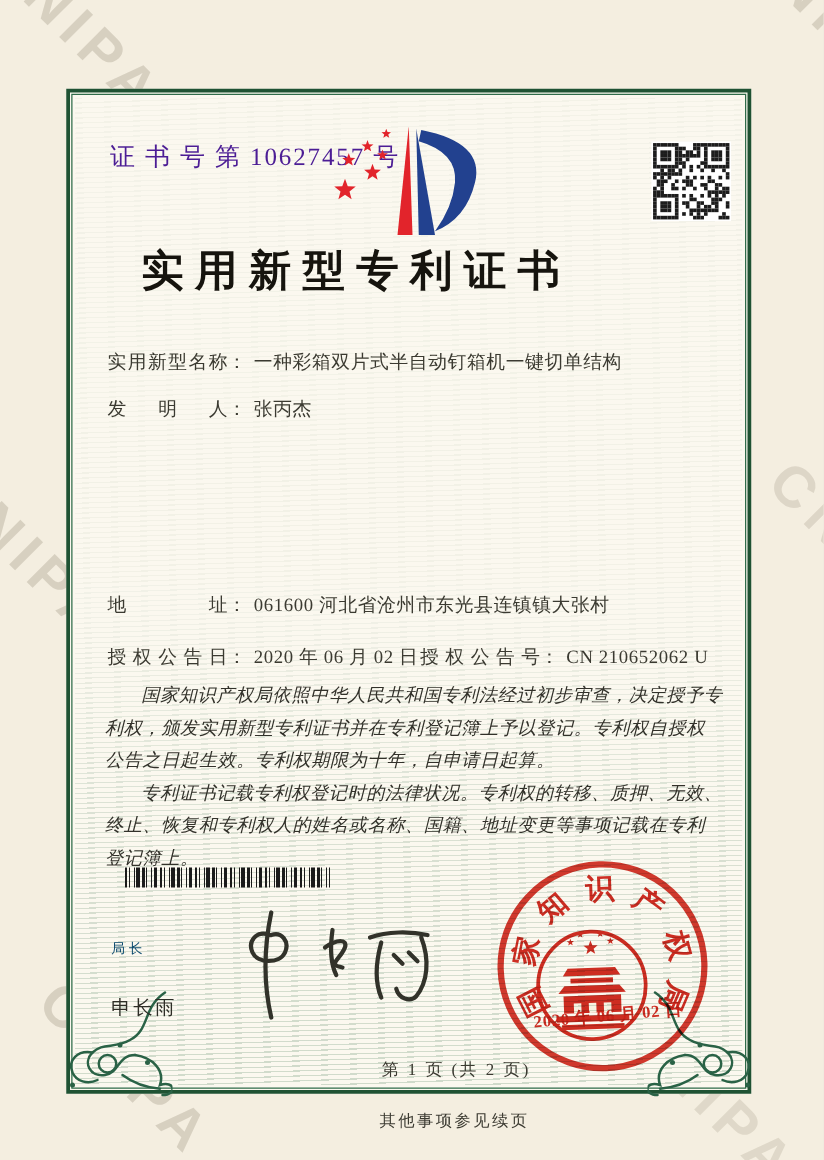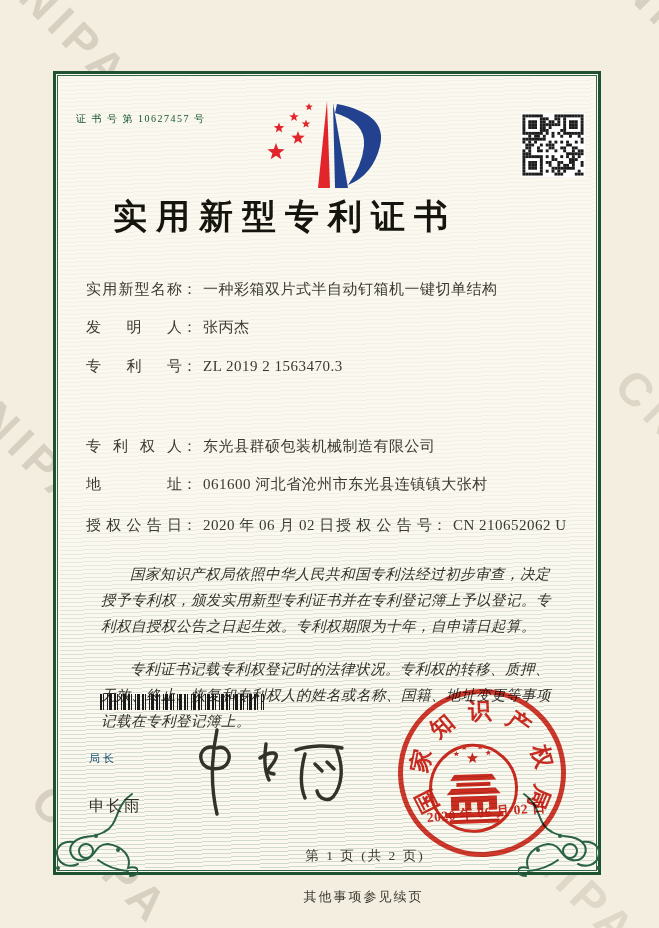--- a/index.html
+++ b/index.html
@@ -35,42 +35,42 @@
   .guilloche{
     position:absolute;inset:4px;
     background:repeating-linear-gradient(178deg,rgba(96,140,108,0.28) 0 1px,rgba(96,140,108,0) 1px 4px);
     -webkit-mask-image:linear-gradient(180deg,rgba(0,0,0,0.18) 0%,rgba(0,0,0,0.22) 52%,rgba(0,0,0,0.75) 72%,#000 100%);
     mask-image:linear-gradient(180deg,rgba(0,0,0,0.18) 0%,rgba(0,0,0,0.22) 52%,rgba(0,0,0,0.75) 72%,#000 100%);
   }
   .flourish{position:absolute;width:90px;height:90px;}
   .flourish.left{left:48px;top:790px;}
   .flourish.right{left:518px;top:790px;transform:scaleX(-1);}
   
-  .cert-no{position:absolute;left:76px;top:112px;font-size:10px;letter-spacing:1.5px;color:#14532d;}
+  .cert-no{position:absolute;left:88px;top:112px;font-size:20px;letter-spacing:1.5px;color:#4c1d95;}
   .logo{position:absolute;left:262px;top:96px;width:132px;height:100px;}
   .qr{position:absolute;left:521px;top:113px;width:64px;height:64px;}
   .title{
     position:absolute;left:53px;top:194px;width:464px;text-align:center;
     font-size:34px;font-weight:700;letter-spacing:9px;color:#16140e;
   }
   
   .frow{position:absolute;left:86px;width:500px;font-size:15px;color:#3b3a31;}
   .flabel{
     display:inline-block;width:96px;text-align:justify;text-align-last:justify;
     -moz-text-align-last:justify;text-justify:inter-character;vertical-align:top;
   }
   .fcolon{display:inline-block;margin-right:6px;}
   .fvalue{letter-spacing:0.5px;}
   .fpair2{position:absolute;left:250px;top:0;}
   
   .body-text{
     position:absolute;left:84px;top:544px;width:494px;
     font-size:14.5px;line-height:26px;color:#32312a;font-style:italic;
   }
-  .body-text p{margin:17px;text-indent:2em;letter-spacing:0.5px;}
+  .body-text p{margin:0;text-indent:2em;letter-spacing:0.5px;}
   
   .barcode{
     position:absolute;left:100px;top:694px;width:164px;height:16px;
     background:repeating-linear-gradient(90deg,
       #1b1b1b 0 2px,transparent 2px 3px,
       #1b1b1b 3px 4px,transparent 4px 7px,
       #1b1b1b 7px 8px,transparent 8px 9px,
       #1b1b1b 9px 12px,transparent 12px 14px);
   }
   .director-title{position:absolute;left:89px;top:751px;font-size:11px;letter-spacing:3px;color:#0c4a6e;}
@@ -393,26 +393,20 @@
     </svg>
 
   <div class="title">实用新型专利证书</div>
 
   <div class="frow" style="top:318px">
     <span class="flabel">发明人</span><span class="fcolon">：</span><span class="fvalue">张丙杰</span>
   </div>
   <div class="frow" style="top:280px">
     <span class="flabel">实用新型名称</span><span class="fcolon">：</span><span class="fvalue">一种彩箱双片式半自动钉箱机一键切单结构</span>
   </div>
-  <div class="frow" style="top:357px">
-    <span class="flabel">专利号</span><span class="fcolon">：</span><span class="fvalue">ZL 2019 2 1563470.3</span>
-  </div>
-  <div class="frow" style="top:437px">
-    <span class="flabel">专利权人</span><span class="fcolon">：</span><span class="fvalue">东光县群硕包装机械制造有限公司</span>
-  </div>
   <div class="frow" style="top:475px">
     <span class="flabel">地址</span><span class="fcolon">：</span><span class="fvalue">061600 河北省沧州市东光县连镇镇大张村</span>
   </div>
   <div class="frow" style="top:516px">
     <span class="flabel">授权公告日</span><span class="fcolon">：</span><span class="fvalue">2020 年 06 月 02 日</span>
     <span class="fpair2">
       <span class="flabel">授权公告号</span><span class="fcolon">：</span><span class="fvalue">CN 210652062 U</span>
     </span>
   </div>
 

